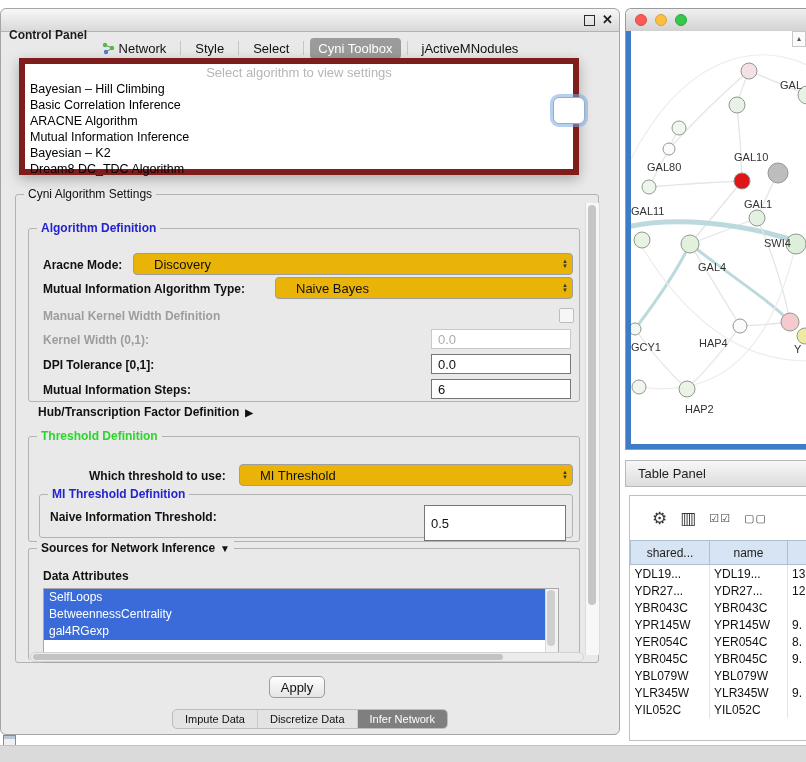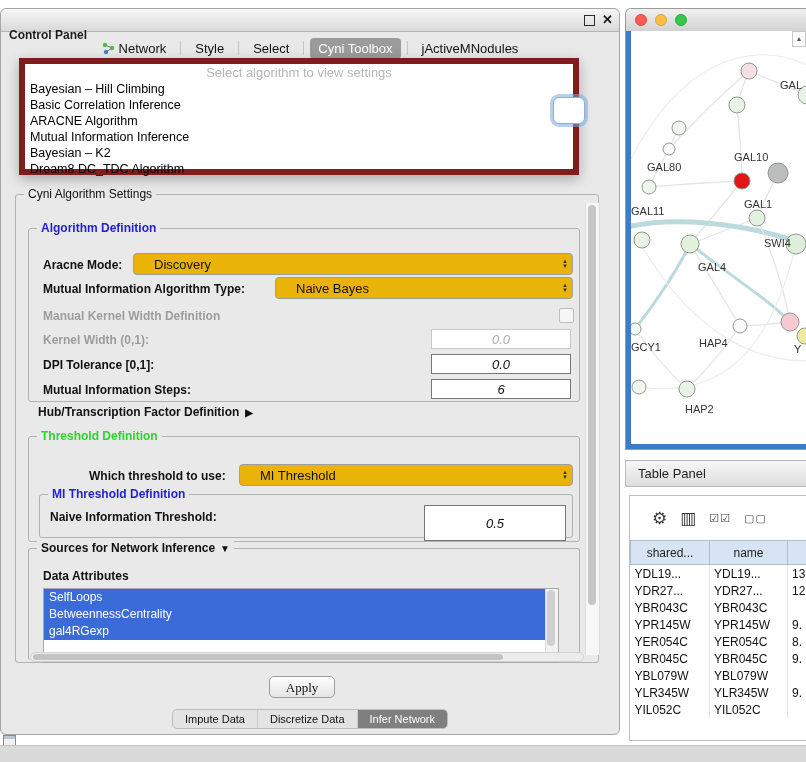--- a/index.html
+++ b/index.html
@@ -37,22 +37,22 @@
   .gtitle.boldblk{font-weight:bold;display:flex;align-items:center;gap:5px;}
   .settings-group{left:14px;top:185px;width:584px;height:469px;}
   .algo-group{left:12px;top:33px;width:552px;height:174px;}
   .lbl{position:absolute;font-size:12px;font-weight:bold;color:#111;white-space:nowrap;}
   .lbl.dis{color:#9d9d9d;}
   .combo{position:absolute;background:#eab308;border:1px solid #9e9e9e;border-radius:4px;display:flex;
          align-items:center;padding-left:20px;box-sizing:border-box;}
   .combo-text{font-size:13px;color:#111;}
   .arrows{margin-left:auto;margin-right:4px;display:flex;flex-direction:column;align-items:center;color:#333;}
   .arrows span{font-size:6px;line-height:5px;}
-  .num-input{position:absolute;text-align:center;font-family:"Liberation Sans",sans-serif;font-size:13px;
-             padding:0 6px;border:1px solid #777;background:#fff;color:#111;box-sizing:border-box;font-style:italic;}
+  .num-input{position:absolute;text-align:left;font-family:"Liberation Sans",sans-serif;font-size:13px;
+             padding:0 6px;border:1px solid #777;background:#fff;color:#111;box-sizing:border-box;}
   .num-input.dis{border-color:#c9c9c9;color:#adadad;}
   .checkbox{position:absolute;width:13px;height:13px;border:1px solid #bdbdbd;background:#f6f6f6;border-radius:2px;}
   .hub-row{position:absolute;left:22px;top:210px;display:flex;align-items:center;gap:6px;
            font-size:12px;font-weight:bold;color:#111;}
   .tri{font-size:10px;color:#111;}
   .threshold-group{left:12px;top:241px;width:552px;height:106px;}
   .mi-group{left:10px;top:57px;width:534px;height:44px;}
   .sources-group{left:12px;top:353px;width:552px;height:112px;border-bottom:none;}
   .attr-list{position:absolute;left:14px;top:39px;width:516px;height:75px;background:#fff;
              border:1px solid #a8a8a8;display:flex;box-sizing:border-box;overflow:hidden;}
@@ -60,23 +60,23 @@
   .attr-item{height:17px;line-height:17px;padding-left:5px;font-size:12px;color:#111;white-space:nowrap;}
   .attr-item.selected{background:#3a6bd8;color:#fff;}
   .attr-sb{width:12px;background:#f2f2f2;border-left:1px solid #d8d8d8;position:relative;}
   .attr-sb-thumb{position:absolute;left:1px;top:1px;width:8px;height:56px;background:#cfcfcf;border-radius:4px;}
   .v-scrollbar{position:absolute;left:569px;top:8px;width:13px;height:452px;background:#f7f7f7;
                border-left:1px solid #dcdcdc;border-right:1px solid #dcdcdc;}
   .v-thumb{position:absolute;left:2px;top:2px;width:8px;height:400px;background:#c6c6c6;border-radius:5px;}
   .h-scrollbar{position:absolute;left:14px;top:457px;width:554px;height:10px;background:#ececec;
                border:1px solid #d2d2d2;border-radius:5px;box-sizing:border-box;z-index:3;}
   .h-thumb{position:absolute;left:2px;top:1px;width:470px;height:6px;background:#c3c3c3;border-radius:4px;}
-  .apply-btn{position:absolute;left:268px;top:667px;width:66px;height:22px;border:1px solid #9d9d9d;
+  .apply-btn{position:absolute;left:268px;top:667px;width:56px;height:22px;border:1px solid #9d9d9d;
              border-radius:5px;background:linear-gradient(#fefefe,#e4e4e4);font-size:13px;color:#111;
-             text-align:center;line-height:21px;box-sizing:border-box;font-family:Liberation Serif, serif;}
+             text-align:center;line-height:21px;box-sizing:border-box;}
   .bottom-tabs{position:absolute;left:0;top:700px;right:0;display:flex;justify-content:center;}
   .seg{display:flex;border:1px solid #bdbdbd;border-radius:5px;background:#e3e3e3;overflow:hidden;}
   .seg-btn{padding:3px 12px;font-size:11px;color:#111;border-right:1px solid #cccccc;}
   .seg-btn:last-child{border-right:none;}
   .seg-btn.active{background:#7f7f7f;color:#fff;}
   
   .net-window{position:absolute;left:625px;top:8px;width:181px;height:442px;background:#fff;
               border:1px solid #9b9b9b;border-right:none;border-radius:6px 0 0 0;box-sizing:border-box;}
   .net-titlebar{position:absolute;left:0;top:0;right:0;height:22px;
                 background:linear-gradient(#f0f0f0,#d2d2d2);border-bottom:1px solid #a8a8a8;

